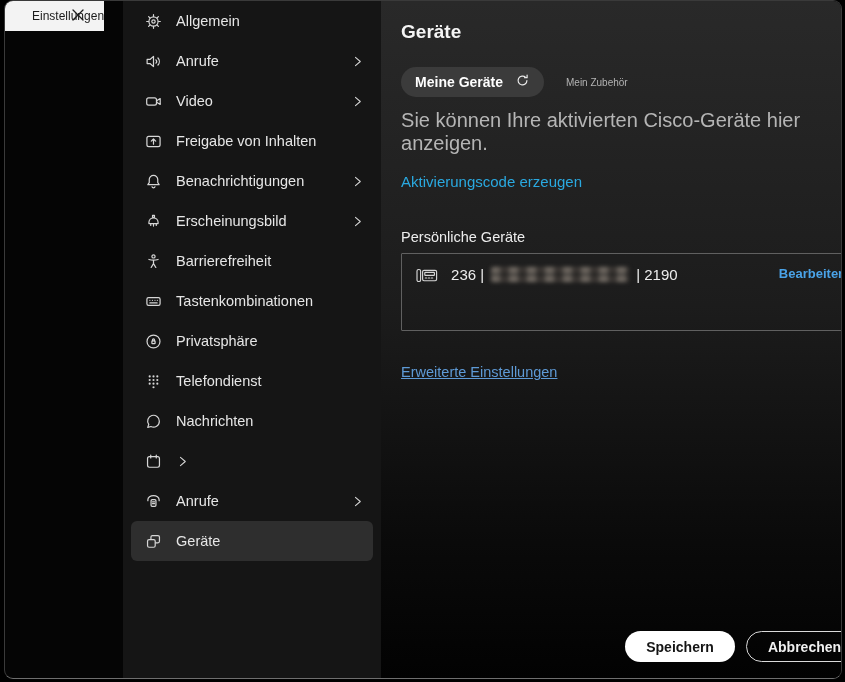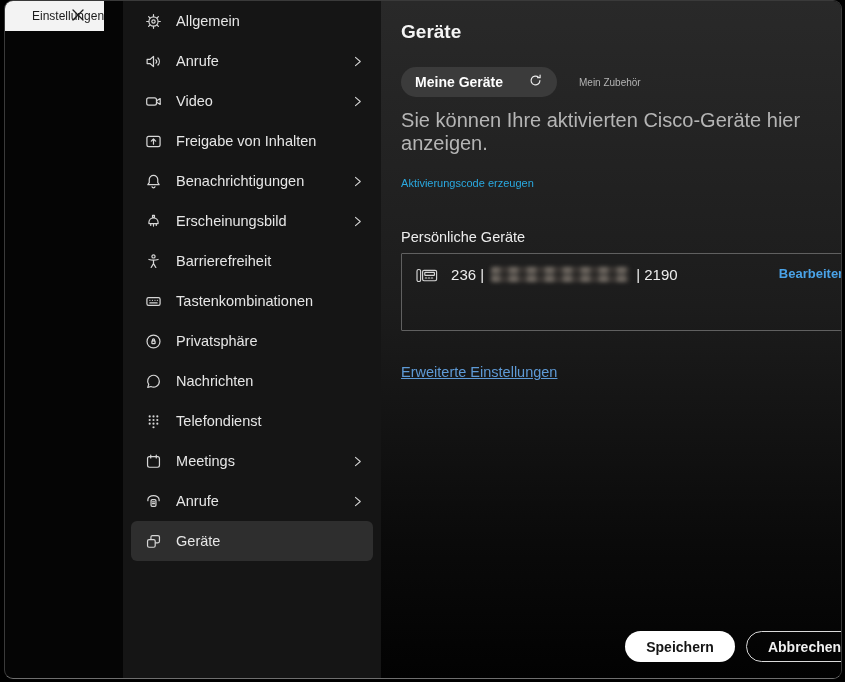--- a/index.html
+++ b/index.html
@@ -26,26 +26,26 @@
   .side-item.selected { background:#2e2e2e; }
   .side-item .icn { width:18px; height:18px; display:flex; align-items:center;
                     justify-content:center; flex-shrink:0; }
   .side-item .lbl { flex:1; white-space:nowrap; }
   .side-item .chev { width:14px; display:flex; align-items:center; }
   
   .main { flex:1; position:relative; padding:20px 20px 0 20px;
           background:linear-gradient(180deg,#292929 0%,#1c1c1c 45%,#0a0a0a 80%,#020202 100%); }
   .page-title { color:#f5f5f5; font-size:19px; font-weight:700; margin-bottom:24px; }
   .tabs { display:flex; align-items:center; margin-bottom:12px; }
-  .tab-pill { display:inline-flex; align-items:center; gap:25px; background:#3b3b3b;
+  .tab-pill { display:inline-flex; align-items:center; gap:12px; background:#3b3b3b;
               border-radius:16px; padding:6px 14px; color:#fff; font-size:14px;
               font-weight:700; cursor:pointer; }
   .tab-plain { margin-left:22px; color:#b3b3b3; font-size:10px; cursor:pointer; }
   .desc { color:#b5b5b5; font-size:20px; margin-bottom:18px; }
-  a.cyan-link { color:#2aa9e0; font-size:11px; text-decoration:none; cursor:pointer; }
+  a.cyan-link { color:#2aa9e0; font-size:15px; text-decoration:none; cursor:pointer; }
   .section-label { color:#ededed; font-size:14.5px; margin-top:38px; margin-bottom:8px; }
   .device-box { width:460px; border:1px solid #606060; border-radius:1px;
                 height:78px; padding:12px 14px; display:flex; align-items:flex-start; }
   .device-box .dicon { margin-right:13px; margin-top:1px; }
   .device-text { color:#ededed; font-size:15px; display:flex; align-items:center; }
   .redacted { display:inline-block; width:138px; height:15px; margin:0 7px;
               border-radius:2px; vertical-align:middle;
               background:
                 repeating-linear-gradient(90deg,#716d68 0 9px,#3c3a38 9px 18px),
                 repeating-linear-gradient(0deg,rgba(130,124,118,.55) 0 5px,rgba(55,53,51,.55) 5px 10px);
@@ -190,53 +190,52 @@
               <circle cx="8" cy="8" r="6.1"></circle>
               <rect x="6.5" y="7.4" width="3" height="2.7" rx="0.5"></rect>
               <path d="M7.1 7.4 V6.4 a0.9 0.9 0 0 1 1.8 0 v1"></path>
             </svg>
         </span>
         <span class="lbl">Privatsphäre</span>
       </div>
 
       <div class="side-item">
         <span class="icn">
-          <svg class="si" width="17" height="17" viewBox="0 0 16 16">
-              <path d="M13.5 7.7 a5.5 5.5 0 1 0 -10 3.1 L2.6 13.5 l3 -0.8 a5.5 5.5 0 0 0 7.9 -5 Z"></path>
-            </svg>
-        </span>
-        <span class="lbl">Nachrichten</span>
-      </div>
-
-      <div class="side-item">
-        <span class="icn">
           <svg width="17" height="17" viewBox="0 0 16 16" fill="#d6d6d6">
               <circle cx="4.4" cy="3.2" r="1"></circle>
               <circle cx="8" cy="3.2" r="1"></circle>
               <circle cx="11.6" cy="3.2" r="1"></circle>
               <circle cx="4.4" cy="6.6" r="1"></circle>
               <circle cx="8" cy="6.6" r="1"></circle>
               <circle cx="11.6" cy="6.6" r="1"></circle>
               <circle cx="4.4" cy="10" r="1"></circle>
               <circle cx="8" cy="10" r="1"></circle>
               <circle cx="11.6" cy="10" r="1"></circle>
               <circle cx="8" cy="13.4" r="1"></circle>
             </svg>
         </span>
         <span class="lbl">Telefondienst</span>
       </div>
 
       <div class="side-item">
         <span class="icn">
           <svg class="si" width="17" height="17" viewBox="0 0 16 16">
+              <path d="M13.5 7.7 a5.5 5.5 0 1 0 -10 3.1 L2.6 13.5 l3 -0.8 a5.5 5.5 0 0 0 7.9 -5 Z"></path>
+            </svg>
+        </span>
+        <span class="lbl">Nachrichten</span>
+      </div>
+
+      <div class="side-item">
+        <span class="icn">
+          <svg class="si" width="17" height="17" viewBox="0 0 16 16">
               <rect x="2.4" y="3.4" width="11.2" height="10" rx="1.8"></rect>
               <path d="M5.4 2 v2.6 M10.6 2 v2.6"></path>
             </svg>
         </span>
-        <span class="lbl">Meetings</span>
         <span class="chev">
           <svg class="si" width="13" height="13" viewBox="0 0 14 14">
               <path d="M4.8 2.6 L10 7 L4.8 11.4"></path>
             </svg>
         </span>
       </div>
 
       <div class="side-item">
         <span class="icn">
           <svg class="si" width="17" height="17" viewBox="0 0 16 16">

